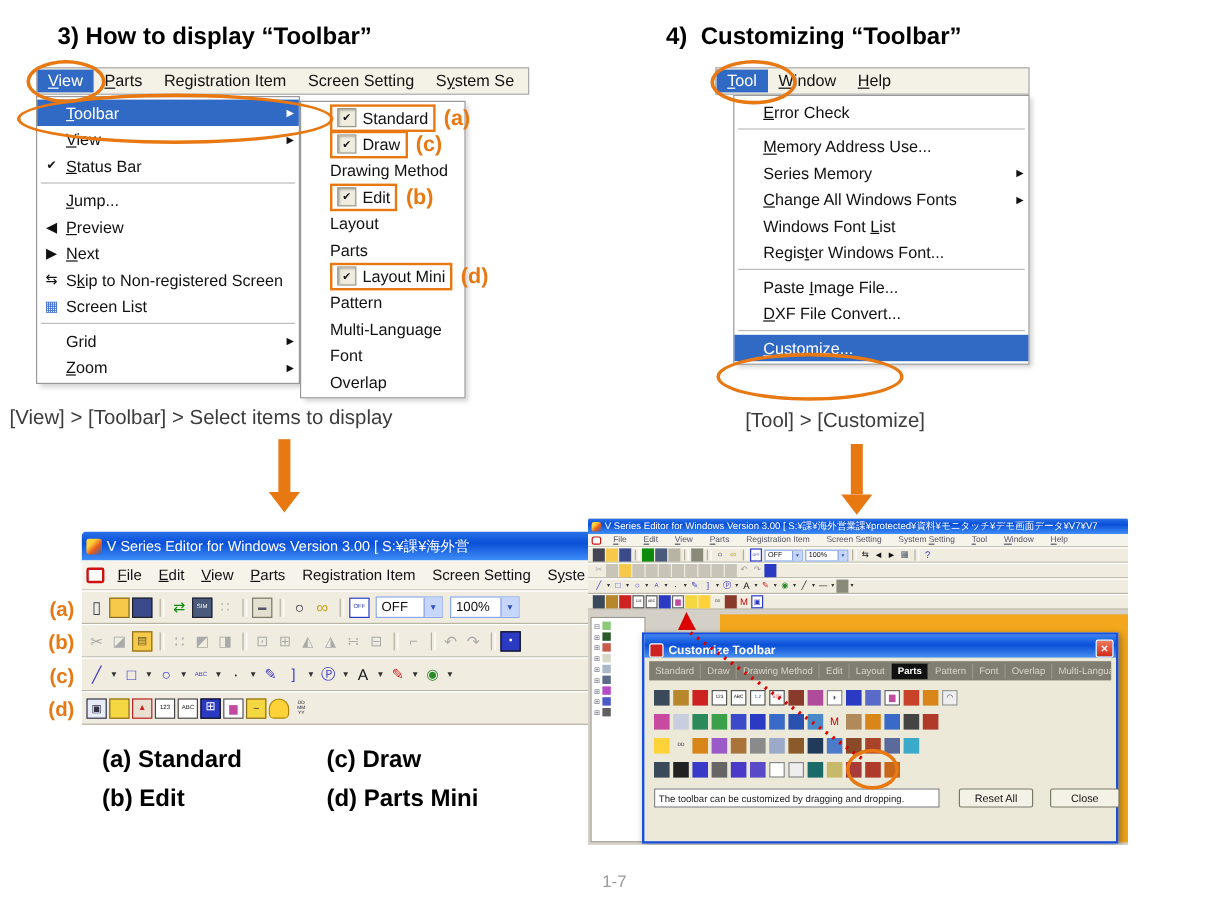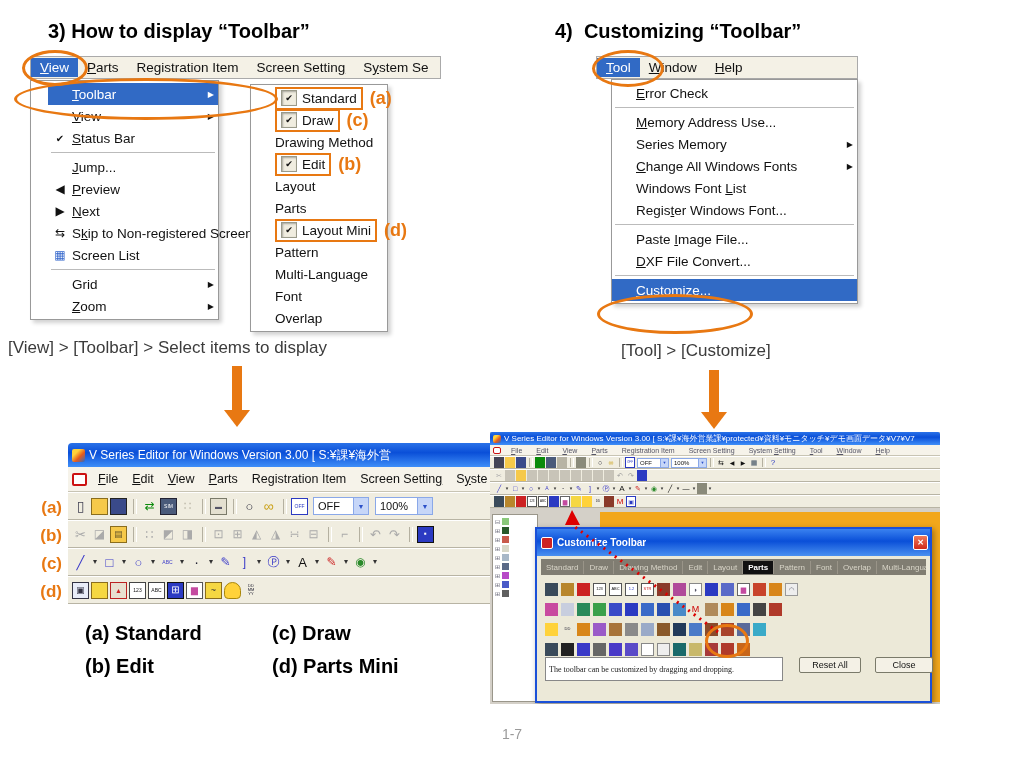--- a/index.html
+++ b/index.html
@@ -71,22 +71,22 @@
 
   
   .treepanel{background:#fff;border:1px solid #9a968a;box-sizing:border-box;overflow:hidden;
              font-size:6px;color:#667;padding:2px 1px;}
   .treerow{display:flex;align-items:center;height:9px;}
   .treerow .tw{width:7px;text-align:center;}
   .treetile{width:7px;height:7px;margin-left:1px;flex:none;}
   .canvas-yellow{background:#f2a71c;}
   .dialog{background:#ece9d8;border:2px solid #1a50d8;box-sizing:border-box;z-index:10;
           box-shadow:2px 2px 6px rgba(0,0,0,.35);}
-  .dlgtitle{height:27px;background:linear-gradient(180deg,#3a82f0,#0a4fd8 45%,#4a90f0);color:#fff;
-            font-weight:bold;font-size:10px;display:flex;align-items:center;}
+  .dlgtitle{height:19px;background:linear-gradient(180deg,#3a82f0,#0a4fd8 45%,#4a90f0);color:#fff;
+            font-weight:bold;font-size:10px;display:flex;align-items:flex-end;}
   .dlgico{width:10px;height:10px;background:#c22;border:1px solid #fff;border-radius:2px;margin:0 4px;flex:none;}
   .xbtn{margin-left:auto;margin-right:2px;width:13px;height:13px;background:linear-gradient(180deg,#f07a5a,#d02a1a);
         border:1px solid #fff;border-radius:2px;color:#fff;font-size:8px;display:inline-flex;
         align-items:center;justify-content:center;}
   .tabbar{height:16px;background:#807d72;margin:3px 4px 0 4px;display:flex;align-items:center;
           font-size:8px;color:#d8d5c8;overflow:hidden;}
   .tab{padding:2px 5px;border-right:1px solid #999488;white-space:nowrap;}
   .tab.sel{background:#111;color:#fff;font-weight:bold;}
   .dlgrow{display:flex;align-items:center;padding-left:8px;height:20px;}
   .statusbox{background:#fff;border:1px solid #888;font-size:8px;color:#222;display:flex;
@@ -102,21 +102,21 @@
 
   <div class="abs slide-title" style="left:48px;top:20px;">3) How to display “Toolbar”</div>
 
   <div class="abs menubar" style="left:30px;top:56px;width:411px;">
       <span class="mbitem sel"><u>V</u>iew</span>
       <span class="mbitem"><u>P</u>arts</span>
       <span class="mbitem">Registration Item</span>
       <span class="mbitem">Screen Settin<u>g</u></span>
       <span class="mbitem">S<u>y</u>stem Se</span>
     </div>
-  <div class="abs menu" style="left:30px;top:80px;width:189px;padding-left:17px;">
+  <div class="abs menu" style="left:30px;top:80px;width:220px;">
       <div class="mrow hl">
         <span class="gut"></span>
         <span class="lblwrap">
           <span><u>T</u>oolbar</span>
         </span>
         <span class="subarrow">▶</span>
       </div>
       <div class="mrow">
         <span class="gut"></span>
         <span class="lblwrap">
@@ -691,21 +691,21 @@
           <span class="ticon" style="background: rgb(74, 58, 200); color: rgb(74, 58, 200);"></span>
           <span class="ticon" style="background: rgb(90, 74, 200); color: rgb(90, 74, 200);"></span>
           <span class="ticon" style="background: rgb(255, 255, 255); border: 1px solid rgb(136, 136, 136);"></span>
           <span class="ticon" style="background: rgb(238, 238, 238); border: 1px solid rgb(136, 136, 136);"></span>
           <span class="ticon" style="background: rgb(26, 106, 106); color: rgb(26, 106, 106);"></span>
           <span class="ticon" style="background: rgb(200, 184, 106); color: rgb(200, 184, 106);"></span>
           <span class="ticon" style="background: rgb(168, 58, 58); color: rgb(168, 58, 58);"></span>
           <span class="ticon" style="background: rgb(176, 58, 42); color: rgb(176, 58, 42);"></span>
           <span class="ticon" style="background: rgb(200, 102, 26); color: rgb(200, 102, 26);"></span>
         </div>
-      <div class="abs statusbox" style="left:8px;top:128px;width:238px;height:24px;font-family:Liberation Serif, serif;">The toolbar can be customized by dragging and dropping.</div>
+      <div class="abs statusbox" style="left:8px;top:128px;width:238px;height:16px;">The toolbar can be customized by dragging and dropping.</div>
       <div class="abs dlgbtn" style="left:262px;top:128px;width:62px;height:16px;">Reset All</div>
       <div class="abs dlgbtn" style="left:338px;top:128px;width:58px;height:16px;">Close</div>
       <div class="abs oellipse" style="left:168px;top:95px;width:38px;height:28px;"></div>
     </div>
 
     <svg class="overlay" width="450" height="272">
       <line x1="228" y1="200" x2="85" y2="95" stroke="#dd0000" stroke-width="3" stroke-dasharray="2,5"></line>
       <polygon points="82,78 75,93 90,93" fill="#dd0000"></polygon>
     </svg>
   </div>

